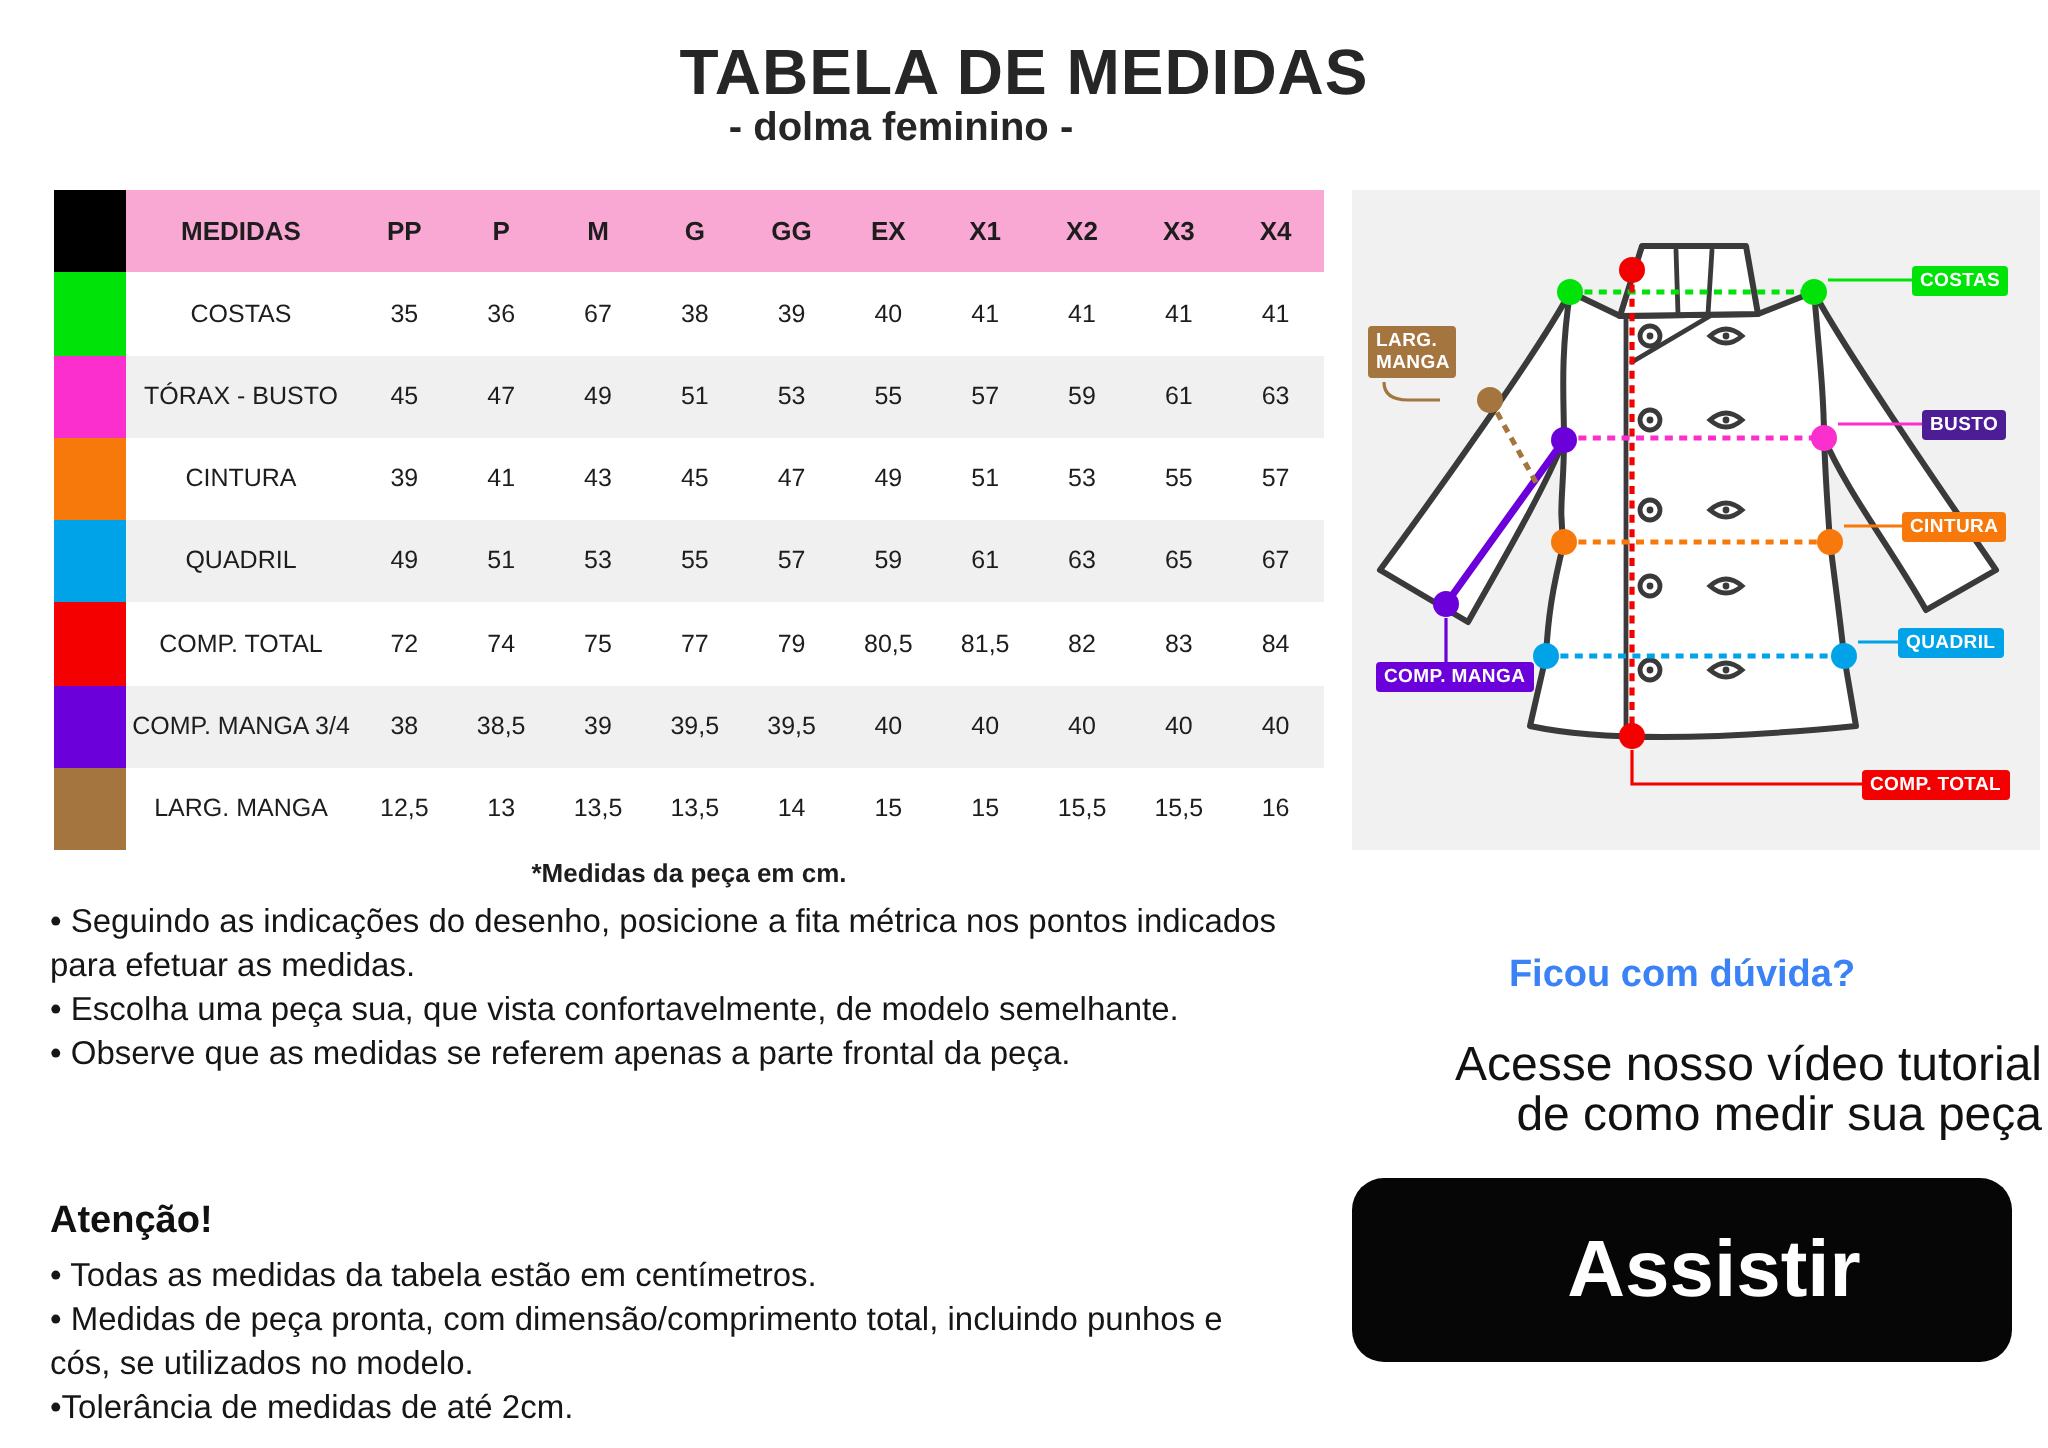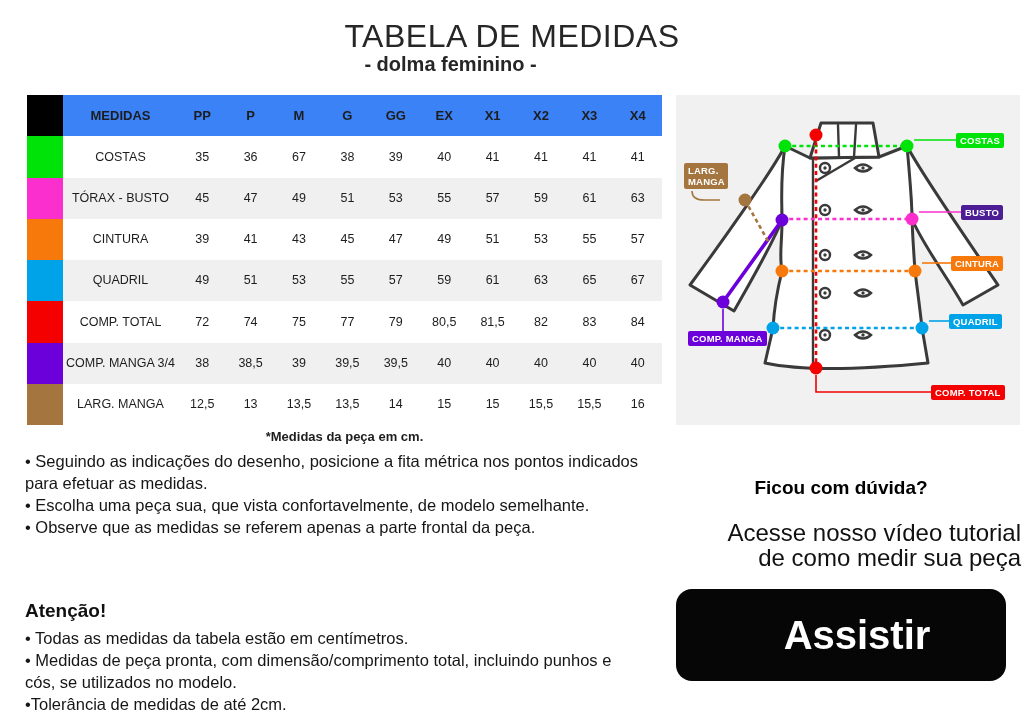--- a/index.html
+++ b/index.html
@@ -3,29 +3,29 @@
 <meta charset="utf-8">
 <style>
   * { margin:0; padding:0; box-sizing:border-box; }
   html,body { width:1024px; height:724px; }
   body {
     position:relative; width:1024px; height:724px; background:#ffffff;
     font-family:"Liberation Sans", sans-serif; color:#222; overflow:hidden;
   }
   
   .title { position:absolute; top:18px; left:0; width:1024px; text-align:center;
-           font-size:32px; font-weight:400; color:#262626; letter-spacing:.5px; }
+           font-size:32px; font-weight:700; color:#262626; letter-spacing:.5px; }
   .subtitle { position:absolute; top:53px; left:0; width:901px; text-align:center;
               font-size:20px; font-weight:700; color:#262626; }
 
   
   .size-table { position:absolute; left:27px; top:95px; width:635px; }
   .trow { display:grid; grid-template-columns:36px 115px repeat(10,1fr);
           height:41.25px; align-items:center; }
-  .trow.header { background:#3b82f6; font-weight:700; }
+  .trow.header { background:#f9a8d4; font-weight:700; }
   .trow.stripe { background:#f0f0f0; }
   .cell { text-align:center; font-size:12.5px; color:#1d1d1d; line-height:1; }
   .cell.colhead { font-weight:700; font-size:13px; }
   .swatch { width:36px; height:41.25px; }
   .footnote { position:absolute; left:27px; top:429px; width:635px; text-align:center;
               font-size:13px; font-weight:700; color:#1d1d1d; }
 
   
   .diagram { position:absolute; left:676px; top:95px; width:344px; height:330px;
              background:#f1f1f1; }
@@ -52,21 +52,21 @@
 
   
   .textblock { position:absolute; left:25px; width:620px; }
   .textblock h3 { font-size:19px; font-weight:700; color:#111; margin-bottom:5px; }
   .bullet { font-size:16.5px; line-height:22px; color:#161616; }
   #instructions { top:450px; }
   #attention { top:600px; }
 
   
   .help-q { position:absolute; left:676px; top:477px; width:330px; text-align:center;
-            font-size:19px; font-weight:700; color:#000000; }
+            font-size:19px; font-weight:700; color:#3b82f6; }
   .help-t { position:absolute; left:661px; top:520px; width:360px; text-align:right;
             font-size:24px; font-weight:400; line-height:25px; color:#111; }
   .watch-btn { position:absolute; left:676px; top:589px; width:330px; height:92px;
                background:#060606; border:none; border-radius:16px; cursor:pointer;
                color:#ffffff; font-family:"Liberation Sans", sans-serif;
                font-size:40px; font-weight:700; text-align:center;padding-left:32px; }
 </style>
 </head>
 <body>
 

